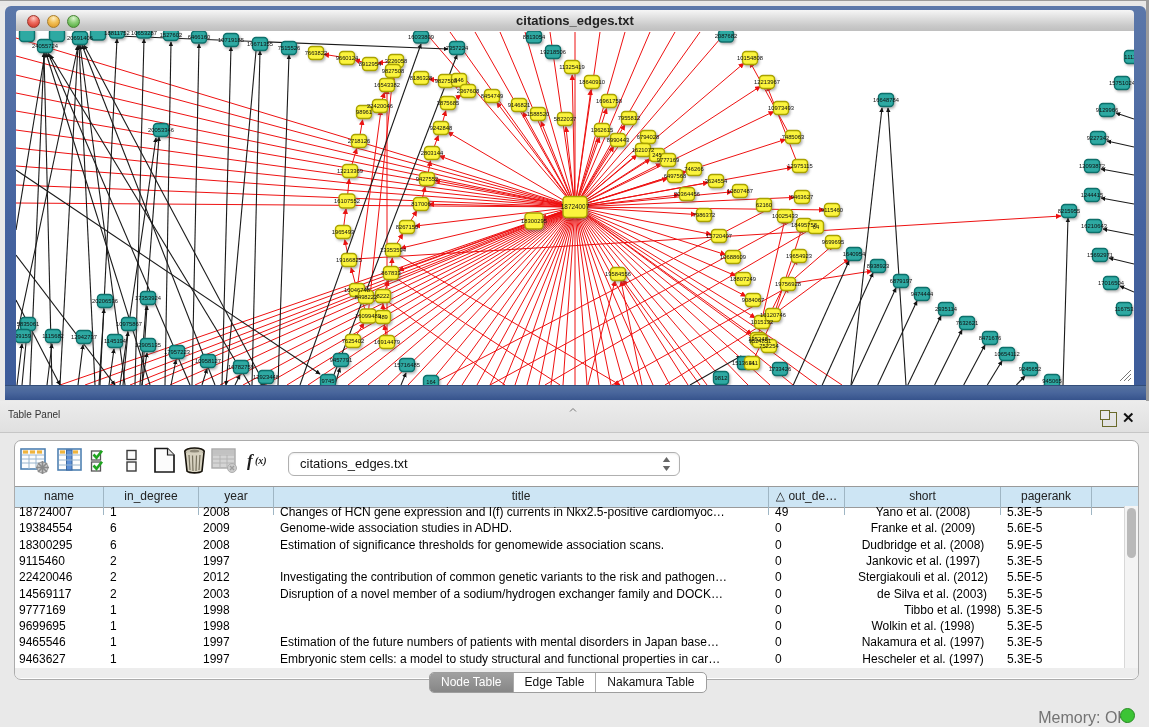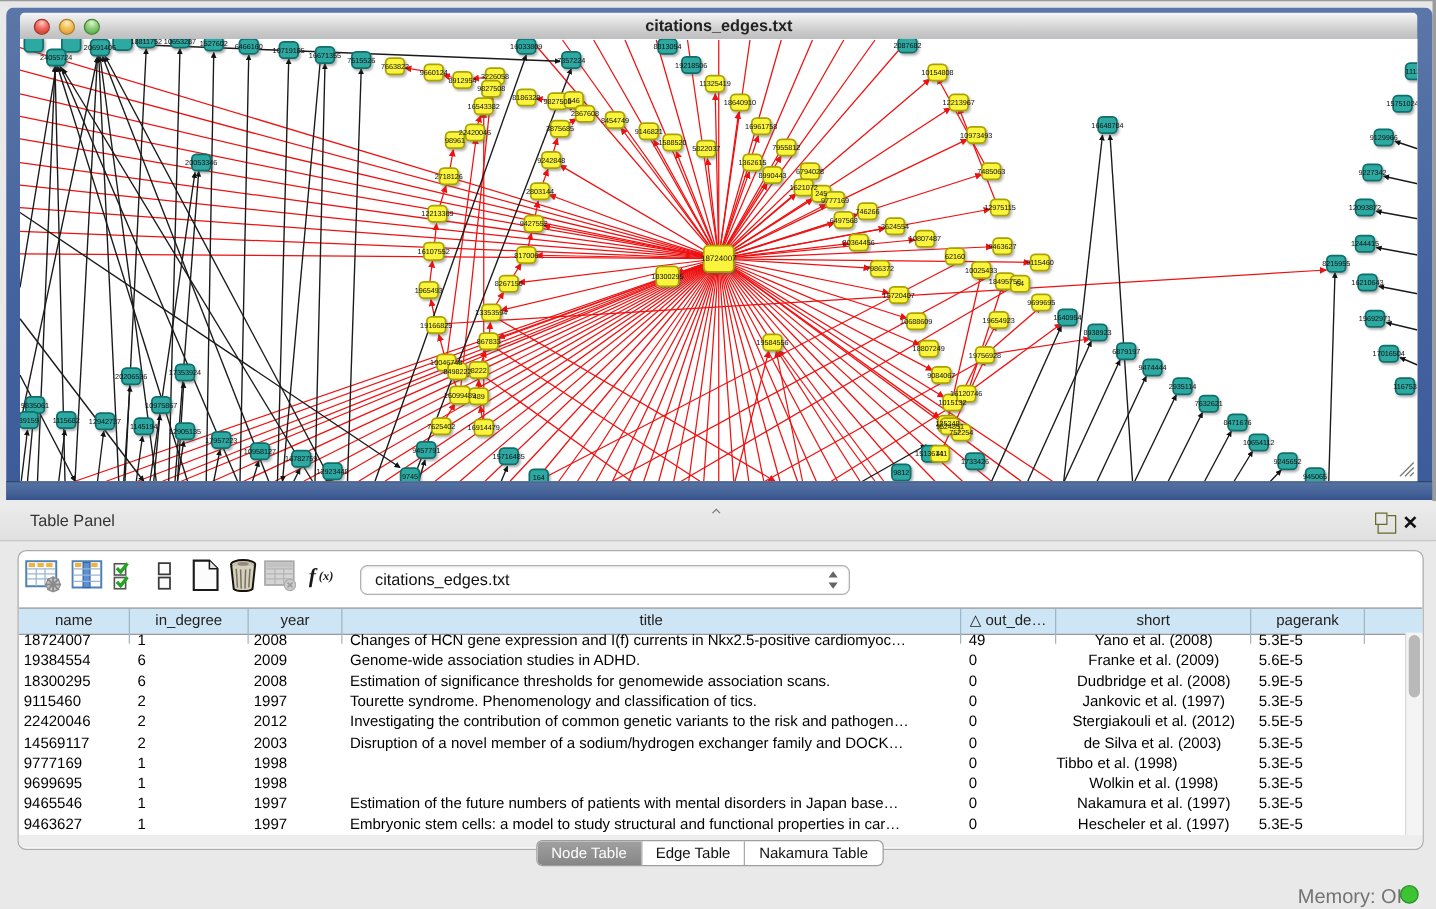--- a/index.html
+++ b/index.html
@@ -15,21 +15,21 @@
  border-bottom:1px solid #8e8e8e;}
 #titlebar .t{position:absolute;left:0;right:0;top:3px;text-align:center;font-size:13px;color:#222;font-weight:bold}
 .tl{position:absolute;top:15px;width:11px;height:11px;border-radius:50%;}
 #tl1{left:27px;background:radial-gradient(circle at 50% 22%,#fdc9c2 0%,#ef7065 42%,#dc4b3e 72%,#c4372b);border:1px solid #9e352c}
 #tl2{left:47px;background:radial-gradient(circle at 50% 22%,#fcedc4 0%,#f3c35c 42%,#e7a93a 72%,#cf9027);border:1px solid #a97d2a}
 #tl3{left:67px;background:radial-gradient(circle at 50% 22%,#ddf3cf 0%,#8fd07c 42%,#68b954 72%,#4f9c3b);border:1px solid #478234}
 #canvas{position:absolute;left:16px;top:31px;width:1118px;height:354px;background:#fff;overflow:hidden}
 
 #tpbar{position:absolute;left:0;top:401px;width:1149px;height:32px;
  background:linear-gradient(180deg,#ececec,#e0e0e0);border-bottom:1px solid #c6c6c6;box-sizing:border-box}
-#tpbar .t{position:absolute;left:24px;top:8px;font-size:13px;color:#333}
+#tpbar .t{position:absolute;left:8px;top:8px;font-size:10px;color:#333}
 #grip{position:absolute;left:568px;top:399px;width:12px;height:7px}
 #floaticon{position:absolute;left:1102px;top:412px;width:13px;height:13px;border:1px solid #6a6a2a;}
 #floaticon::after{content:"";position:absolute;left:-3px;top:-3px;width:8px;height:8px;border:1px solid #6a6a2a;background:#e8e8e8}
 #closex{position:absolute;left:1122px;top:409px;width:18px;height:18px;font-size:15px;font-weight:bold;color:#111}
 #panelbody{position:absolute;left:0;top:434px;width:1149px;height:293px;background:#e9e9e9}
 #container{position:absolute;left:14px;top:6px;width:1123px;height:238px;background:#fff;
  border:1px solid #ababab;border-radius:7px;overflow:hidden}
 
 .ic{position:absolute;top:10px}
 #combo{position:absolute;left:273px;top:11px;width:390px;height:22px;background:#fff;border:1px solid #b0b0b0;
@@ -722,49 +722,48 @@
             <span class="cell" style="left:188px;width:70px">2008</span>
             <span class="cell" style="left:265px;width:488px">Estimation of significance thresholds for genomewide association scans.</span>
             <span class="cell" style="left:760px;width:70px">0</span>
             <span class="cell" style="left:830px;width:156px;text-align:center">Dudbridge et al. (2008)</span>
             <span class="cell" style="left:992px;width:85px">5.9E-5</span>
           </div>
           <div class="row" style="top:49px">
             <span class="cell" style="left:4px;width:84px">9115460</span>
             <span class="cell" style="left:95px;width:88px">2</span>
             <span class="cell" style="left:188px;width:70px">1997</span>
-            <span class="cell" style="left:265px;width:488px">Tourette syndrome. Phenomenology and classification of tics.</span>
             <span class="cell" style="left:760px;width:70px">0</span>
             <span class="cell" style="left:830px;width:156px;text-align:center">Jankovic et al. (1997)</span>
             <span class="cell" style="left:992px;width:85px">5.3E-5</span>
           </div>
           <div class="row" style="top:65px">
             <span class="cell" style="left:4px;width:84px">22420046</span>
             <span class="cell" style="left:95px;width:88px">2</span>
             <span class="cell" style="left:188px;width:70px">2012</span>
             <span class="cell" style="left:265px;width:488px">Investigating the contribution of common genetic variants to the risk and pathogen…</span>
             <span class="cell" style="left:760px;width:70px">0</span>
             <span class="cell" style="left:830px;width:156px;text-align:center">Stergiakouli et al. (2012)</span>
             <span class="cell" style="left:992px;width:85px">5.5E-5</span>
           </div>
           <div class="row" style="top:82px">
             <span class="cell" style="left:4px;width:84px">14569117</span>
             <span class="cell" style="left:95px;width:88px">2</span>
             <span class="cell" style="left:188px;width:70px">2003</span>
             <span class="cell" style="left:265px;width:488px">Disruption of a novel member of a sodium/hydrogen exchanger family and DOCK…</span>
             <span class="cell" style="left:760px;width:70px">0</span>
-            <span class="cell" style="left:806px;width:156px;text-align:right">de Silva et al. (2003)</span>
+            <span class="cell" style="left:862px;width:156px;text-align:left">de Silva et al. (2003)</span>
             <span class="cell" style="left:992px;width:85px">5.3E-5</span>
           </div>
           <div class="row" style="top:98px">
             <span class="cell" style="left:4px;width:84px">9777169</span>
             <span class="cell" style="left:95px;width:88px">1</span>
             <span class="cell" style="left:188px;width:70px">1998</span>
             <span class="cell" style="left:760px;width:70px">0</span>
-            <span class="cell" style="left:830px;width:156px;text-align:left">Tibbo et al. (1998)</span>
+            <span class="cell" style="left:830px;width:156px;text-align:right">Tibbo et al. (1998)</span>
             <span class="cell" style="left:992px;width:85px">5.3E-5</span>
           </div>
           <div class="row" style="top:114px">
             <span class="cell" style="left:4px;width:84px">9699695</span>
             <span class="cell" style="left:95px;width:88px">1</span>
             <span class="cell" style="left:188px;width:70px">1998</span>
             <span class="cell" style="left:760px;width:70px">0</span>
             <span class="cell" style="left:830px;width:156px;text-align:center">Wolkin et al. (1998)</span>
             <span class="cell" style="left:992px;width:85px">5.3E-5</span>
           </div>

